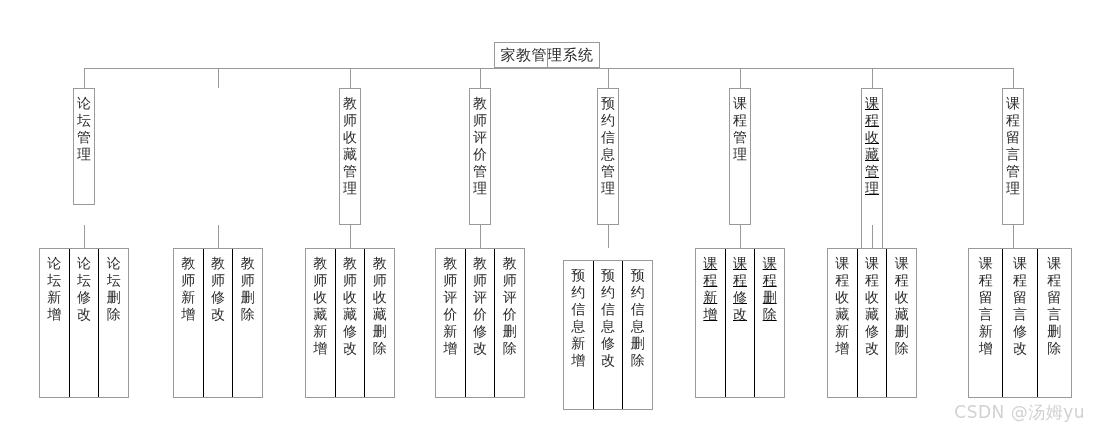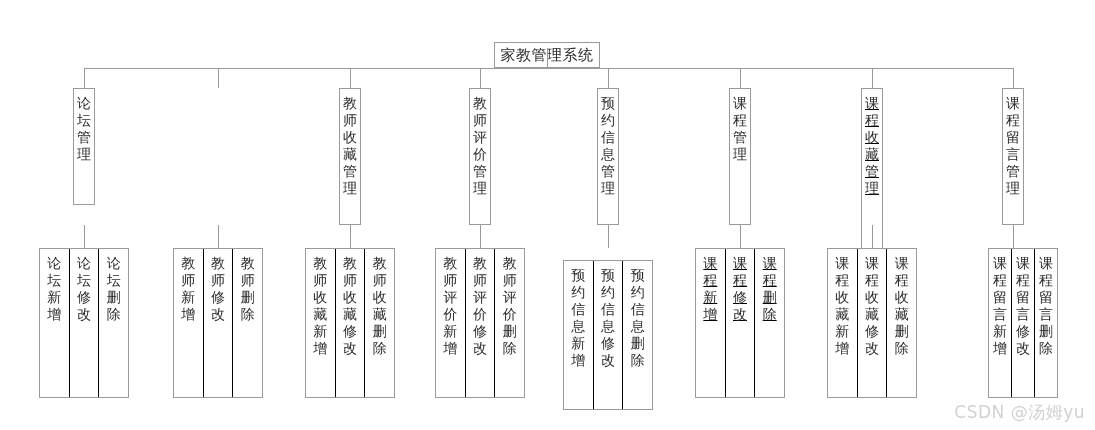--- a/index.html
+++ b/index.html
@@ -225,21 +225,21 @@
       </div>
       <div class="leaf-cell">
         <div class="leaf-label">课程收藏删除</div>
       </div>
     </div>
     <div class="line v" style="left: 1013px; top: 68px; height: 20px;"></div>
     <div class="node branch-node" style="left: 1002px; top: 88px; width: 22px; height: 137px;">
       <div class="branch-label">课程留言管理</div>
     </div>
     <div class="line v" style="left: 1013px; top: 225px; height: 23px;"></div>
-    <div class="leaf-group" style="left: 968px; top: 248px; width: 70px; height: 150px; margin-left: 20px;">
+    <div class="leaf-group" style="left: 968px; top: 248px; width: 104px; height: 150px;">
       <div class="leaf-cell">
         <div class="leaf-label">课程留言新增</div>
       </div>
       <div class="leaf-cell">
         <div class="leaf-label">课程留言修改</div>
       </div>
       <div class="leaf-cell">
         <div class="leaf-label">课程留言删除</div>
       </div>
     </div>

